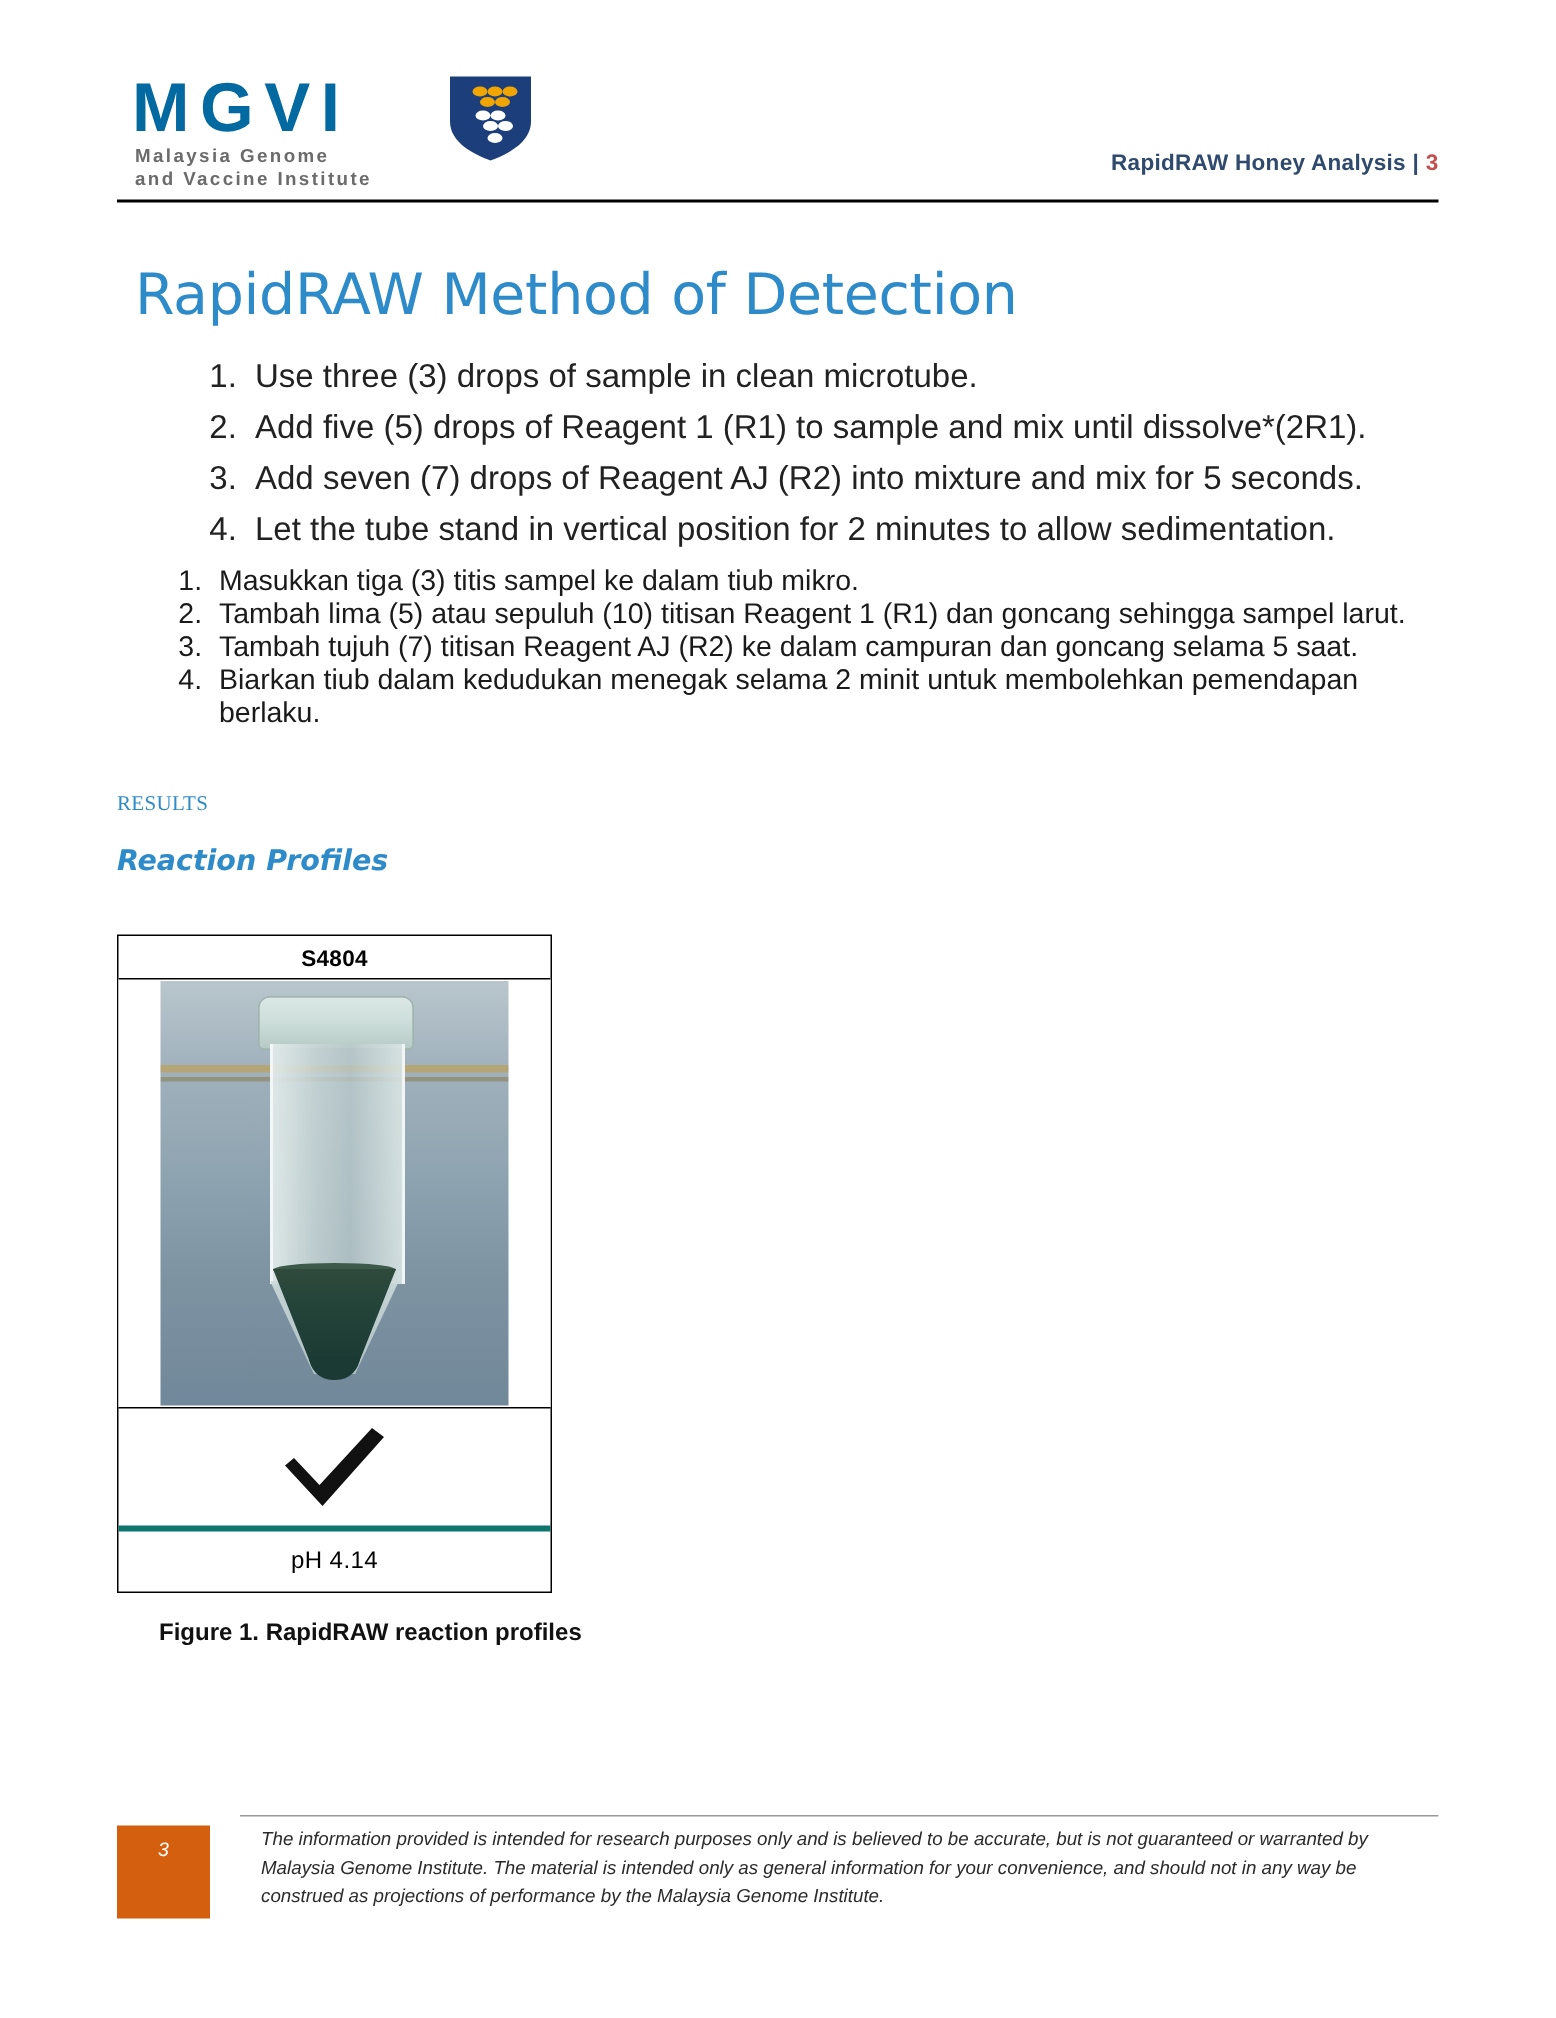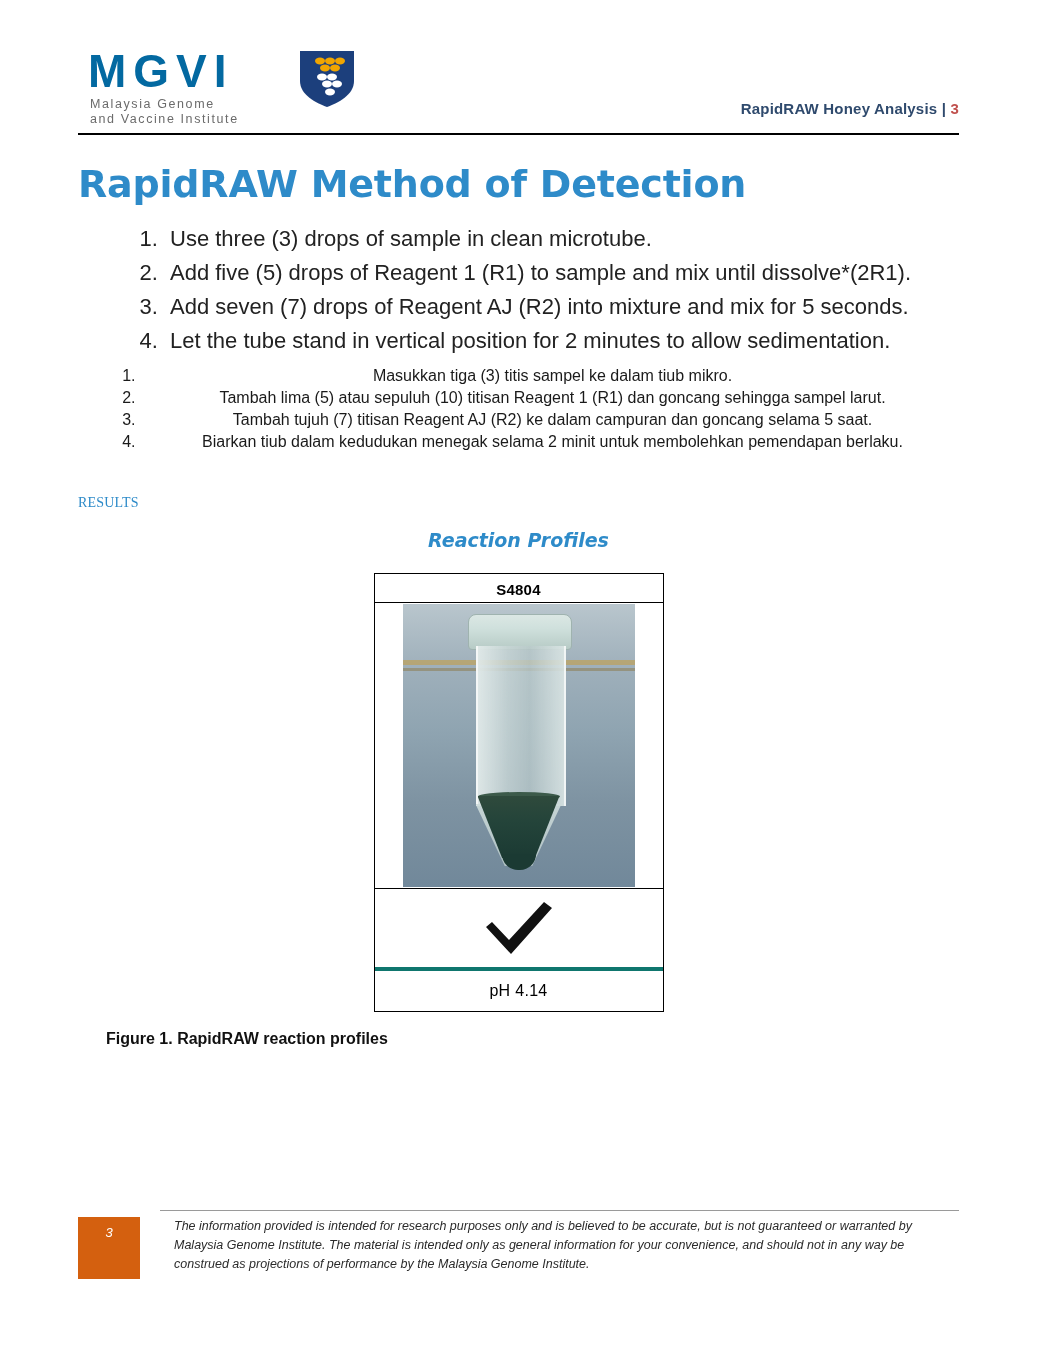--- a/index.html
+++ b/index.html
@@ -56,20 +56,21 @@
   }
   .logo-sub {
     position: absolute;
     left: 2px;
     top: 52px;
     width: 260px;
     font-size: 12.5px;
     letter-spacing: 1.6px;
     color: #6b6b6b;
     line-height: 15px;
+    font-weight: bold;
   }
   .header-right {
     position: absolute;
     right: 0;
     top: 60px;
     font-size: 15px;
     color: #2f4a6d;
     font-weight: bold;
     letter-spacing: 0.2px;
   }
@@ -86,23 +87,23 @@
   }
 
   
   .content {
     position: absolute;
     top: 160px;
     left: 78px;
     right: 78px;
   }
   h1.doc-title {
-    margin: 0;
+    margin: 12px;
     font-family: "DejaVu Sans", sans-serif;
-    font-weight: bold;
+    font-weight: normal;
     font-size: 38px;
     color: #2e8bc9;
     letter-spacing: -0.2px;
     line-height: 48px;
   }
 
   ol.steps-en {
     margin: 14px 0 0 0;
     padding-left: 62px;
     font-size: 22px;
@@ -111,52 +112,50 @@
   }
   ol.steps-en li {
     margin-bottom: 1px;
     padding-left: 6px;
     margin-left: 24px;
   }
 
   ol.steps-ms {
     margin: 8px 0 0 0;
     padding-left: 62px;
-    font-size: 16px;
+    font-size: 19px;
     line-height: 22px;
     color: #1a1a1a;
-    text-align: center;
   }
   ol.steps-ms li {
     padding-left: 6px;
   }
 
   h2.section {
     margin: 42px 0 0 0;
     font-family: Liberation Serif, serif;
     font-weight: normal;
     font-size: 14px;
     color: #2e8bc9;
     letter-spacing: 0.2px;
   }
   h3.subsection {
     margin: 18px 0 0 0;
     font-family: "DejaVu Sans", sans-serif;
     font-weight: bold;
     font-style: italic;
     font-size: 19px;
     color: #2e8bc9;
-    text-align: center;
   }
 
   
   .figure-wrap {
-    margin-top: 22px;
+    margin-top: 38px;
     display: flex;
-    justify-content: center;
+    justify-content: flex-start;
   }
   .profile-card {
     width: 288px;
     border: 1px solid #000;
     background: #fff;
   }
   .profile-title {
     text-align: center;
     font-size: 15px;
     font-weight: bold;

